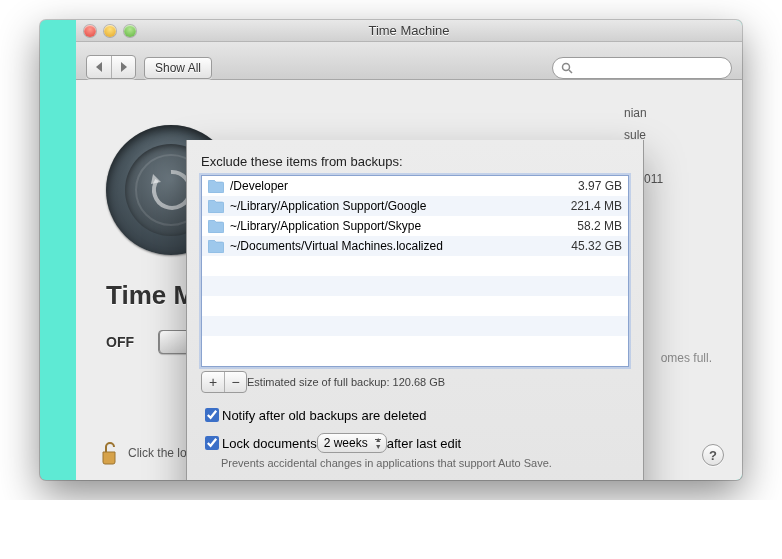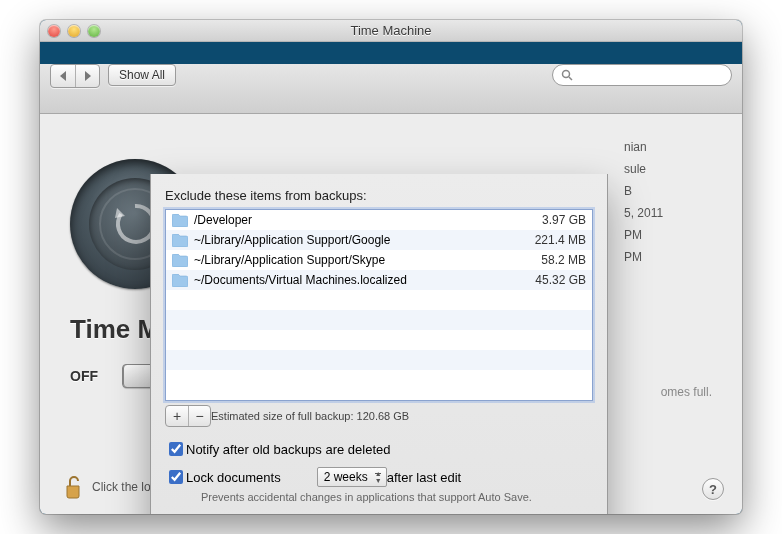--- a/index.html
+++ b/index.html
@@ -11,22 +11,23 @@
     background: #fff;
     color: #000;
     -webkit-font-smoothing: antialiased;
   }
   .window {
     width: 702px;
     margin: 0 auto;
     border-radius: 6px;
     box-shadow: 0 15px 40px rgba(0,0,0,0.45), 0 0 0 1px rgba(0,0,0,0.2);
     overflow: hidden;
-    background: #0c4a6e;
+    background: #5eead4;
     position: relative;
+    padding-left: 36px;
   }
   .titlebar {
     height: 22px;
     background: linear-gradient(#e8e8e8, #d1d1d1);
     border-bottom: 1px solid #b5b5b5;
     display: flex;
     align-items: center;
     position: relative;
   }
   .traffic {
@@ -44,28 +45,27 @@
   .title {
     position: absolute;
     left: 0; right: 0;
     text-align: center;
     font-size: 13px;
     color: #3a3a3a;
     text-shadow: 0 1px 0 #fff;
     pointer-events: none;
   }
   .toolbar {
-    height: 50px;
+    height: 38px;
     background: linear-gradient(#e6e6e6, #cfcfcf);
     border-bottom: 1px solid #a7a7a7;
     display: flex;
-    align-items: flex-start;
+    align-items: flex-end;
     padding: 0 10px;
     gap: 8px;
-    margin-top: 22px;
   }
   .seg {
     display: inline-flex;
     border: 1px solid #9b9b9b;
     border-radius: 4px;
     overflow: hidden;
     background: linear-gradient(#fdfdfd, #e3e3e3);
     box-shadow: 0 1px 0 rgba(255,255,255,0.6);
   }
   .seg button {
@@ -287,49 +287,48 @@
     align-items: center;
     margin-top: 12px;
     font-size: 13px;
   }
   .check-row input[type=checkbox] {
     width: 14px; height: 14px;
     accent-color: #3b6fc7;
   }
   .select {
     border: 1px solid #9b9b9b;
-    border-radius: 2px;
+    border-radius: 7px;
     background: linear-gradient(#fdfdfd, #e3e3e3);
     height: 20px;
     padding: 0 18px 0 6px;
     font-size: 12px;
     position: relative;
     display: inline-flex;
     align-items: center;
-    margin-left: 36px;
   }
   .select::after {
     content: "";
     position: absolute;
     right: 5px; top: 3px;
     width: 6px; height: 12px;
     background:
       linear-gradient(#555,#555) no-repeat center 2px / 6px 1px;
   }
   .select .arrows {
     position: absolute;
     right: 4px; top: 2px;
     font-size: 7px; line-height: 7px;
     color: #555;
     display: flex; flex-direction: column;
   }
   .hint {
     font-size: 11px;
     color: #666;
-    margin: 4px 0 0 36px;
+    margin: 4px 0 0 20px;
   }
   .sheet-buttons {
     display: flex;
     align-items: center;
     margin-top: 14px;
     gap: 10px;
   }
   .sheet-buttons .spacer { flex: 1; }
   .push {
     border: 1px solid #9b9b9b;

